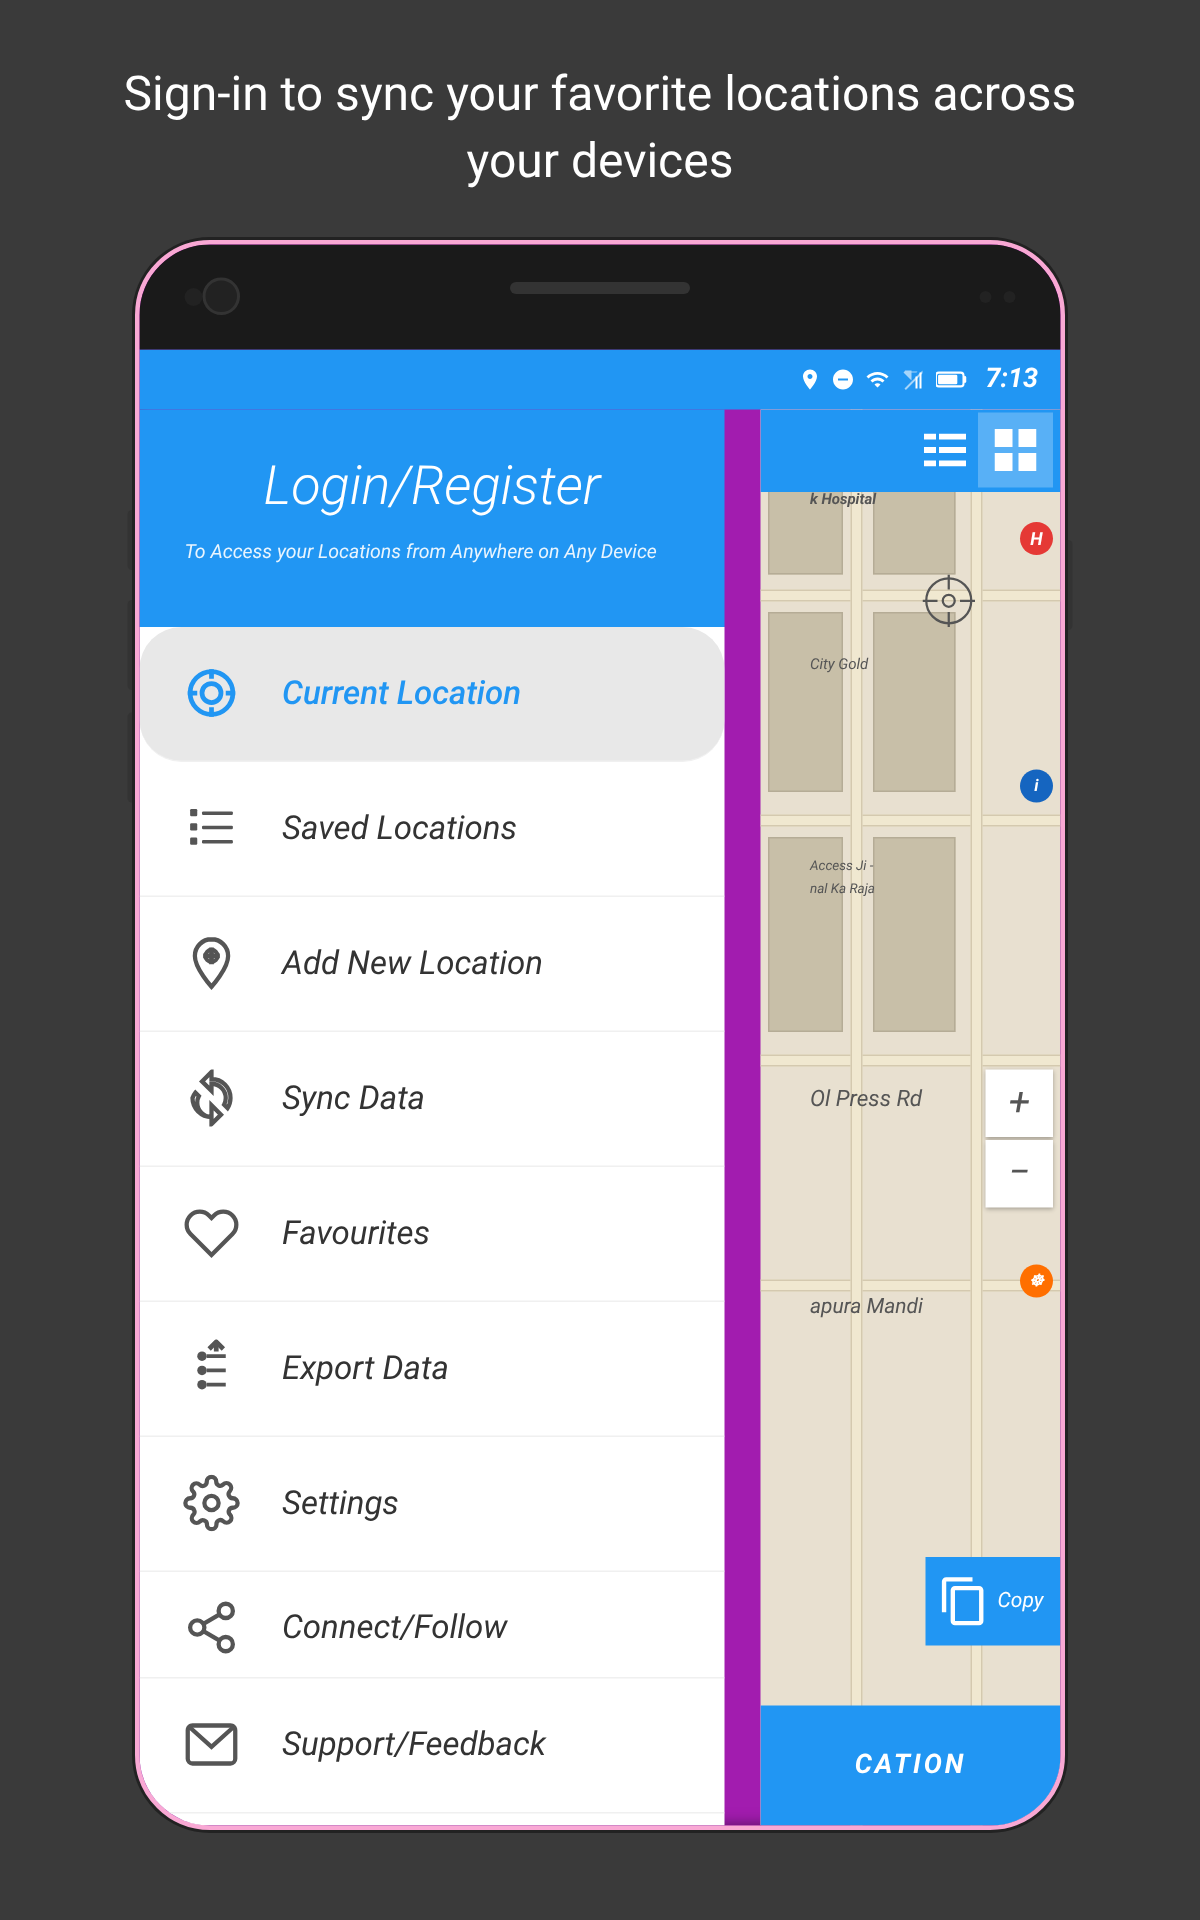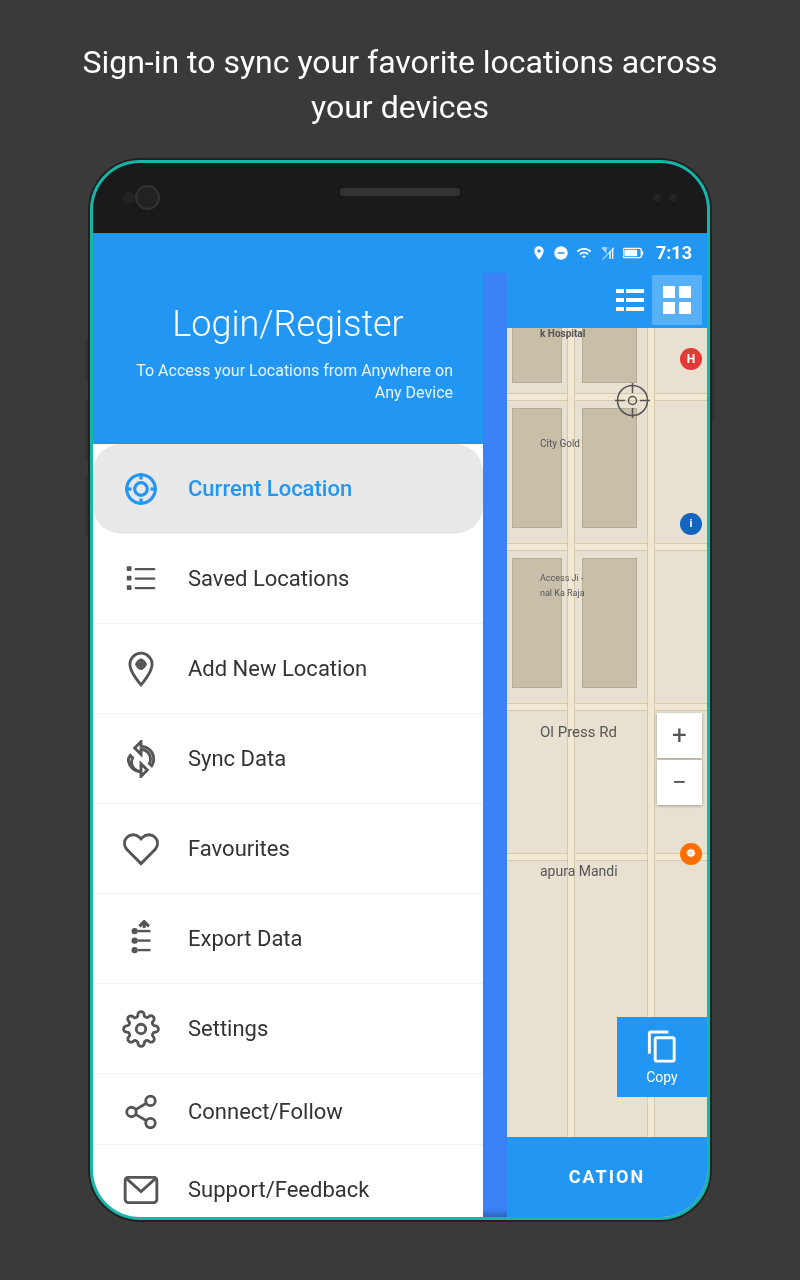--- a/index.html
+++ b/index.html
@@ -27,26 +27,27 @@
     .phone-wrapper {
       width: 620px;
       height: 1060px;
       position: relative;
       margin-top: 0px;
     }
 
     .phone-frame {
       width: 100%;
       height: 100%;
-      background: #3b82f6;
+      background: #a21caf;
       border-radius: 50px;
-      border: 3px solid #14b8a6;
+      border: 3px solid #f9a8d4;
       position: relative;
       overflow: hidden;
       box-shadow: 0 0 0 2px #222, inset 0 0 10px rgba(0,0,0,0.5);
+      font-style: italic;
     }
 
     
     .phone-top-bar {
       width: 100%;
       height: 70px;
       background: #1a1a1a;
       display: flex;
       align-items: center;
       justify-content: space-between;
@@ -138,22 +139,22 @@
     .login-title {
       color: white;
       font-size: 36px;
       font-weight: 300;
       text-align: center;
       margin-bottom: 15px;
     }
 
     .login-subtitle {
       color: rgba(255,255,255,0.9);
-      font-size: 16px;
-      text-align: right;
+      font-size: 13px;
+      text-align: left;
       line-height: 1.4;
     }
 
     
     .menu-container {
       background: white;
       width: 390px;
       flex: 1;
       z-index: 5;
       overflow: hidden;
@@ -370,21 +371,21 @@
 
         <div style="position:absolute; right:5px; top:240px; width:22px; height:22px; background:#1565C0; border-radius:50%; display:flex; align-items:center; justify-content:center; color:white; font-size:11px; font-weight:bold;">i</div>
 
         <div style="position:absolute; right:5px; top:570px; width:22px; height:22px; background:#ff6f00; border-radius:50%; display:flex; align-items:center; justify-content:center; color:white; font-size:11px; font-weight:bold;">☸</div>
 
         <div style="position:absolute; right:5px; top:440px; display:flex; flex-direction:column; gap:2px;">
           <div style="width:45px; height:45px; background:white; display:flex; align-items:center; justify-content:center; font-size:26px; color:#555; box-shadow:0 1px 3px rgba(0,0,0,0.3); cursor:pointer;">+</div>
           <div style="width:45px; height:45px; background:white; display:flex; align-items:center; justify-content:center; font-size:26px; color:#555; box-shadow:0 1px 3px rgba(0,0,0,0.3); cursor:pointer;">−</div>
         </div>
 
-        <div style="position:absolute; right:0; bottom:120px; width:90px; background:#2196F3; padding:12px 8px; display:flex; flex-direction:column; align-items:center; gap:5px;">
+        <div style="position:absolute; right:0; bottom:120px; width:90px; background:#2196F3; padding:12px 8px; display:flex; flex-direction:row; align-items:center; gap:5px;">
           <svg width="35" height="35" viewBox="0 0 24 24" fill="white">
             <path d="M16 1H4c-1.1 0-2 .9-2 2v14h2V3h12V1zm3 4H8c-1.1 0-2 .9-2 2v14c0 1.1.9 2 2 2h11c1.1 0 2-.9 2-2V7c0-1.1-.9-2-2-2zm0 16H8V7h11v14z"></path>
           </svg>
           <span style="color:white; font-size:14px;">Copy</span>
         </div>
 
         <div style="position:absolute; right:0; bottom:0; width:100%; height:80px; background:#2196F3; display:flex; align-items:center; justify-content:center;">
           <span style="color:white; font-size:18px; font-weight:bold; letter-spacing:2px;">CATION</span>
         </div>
 

